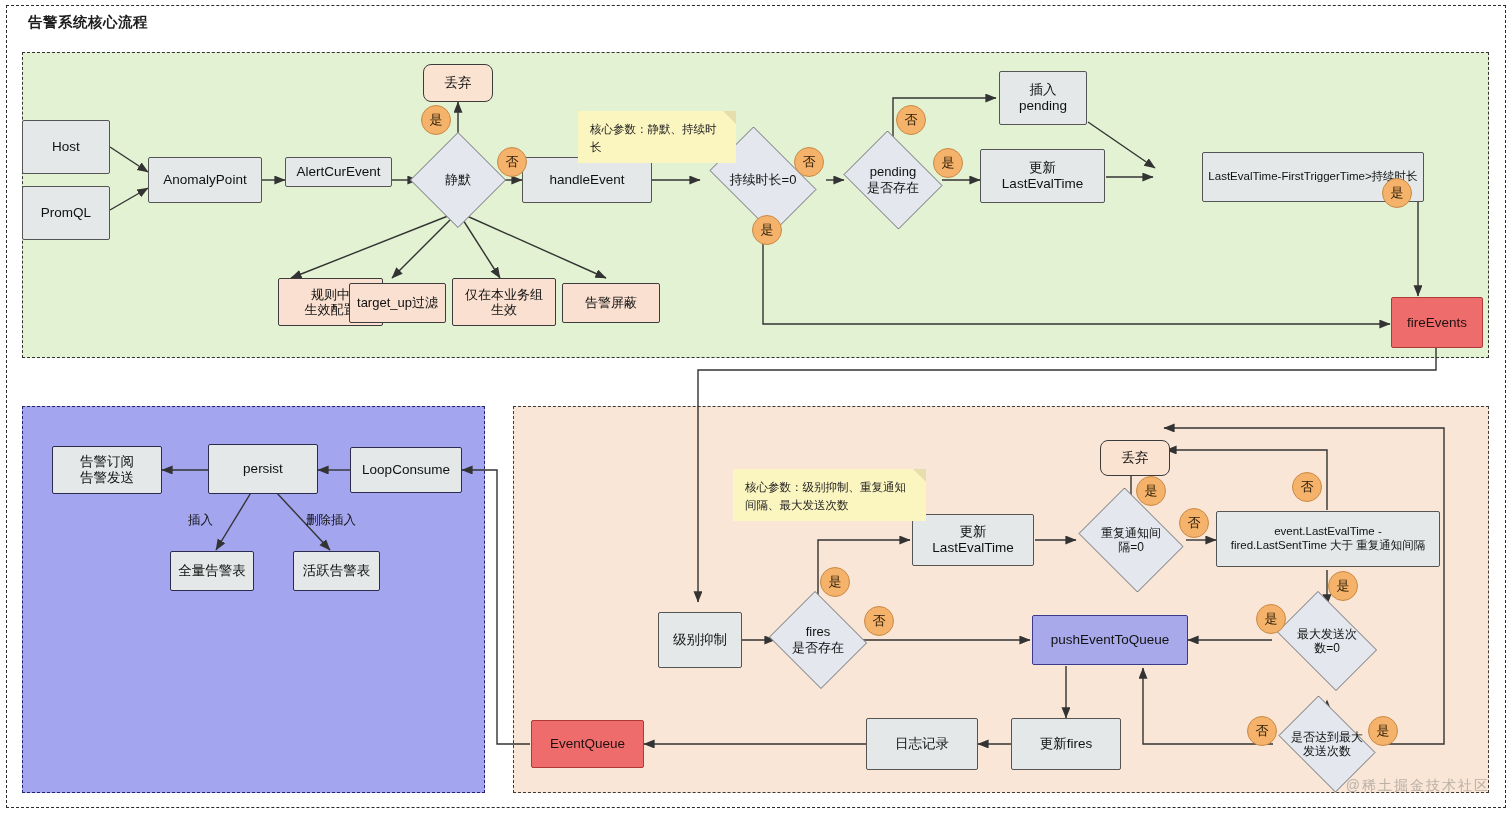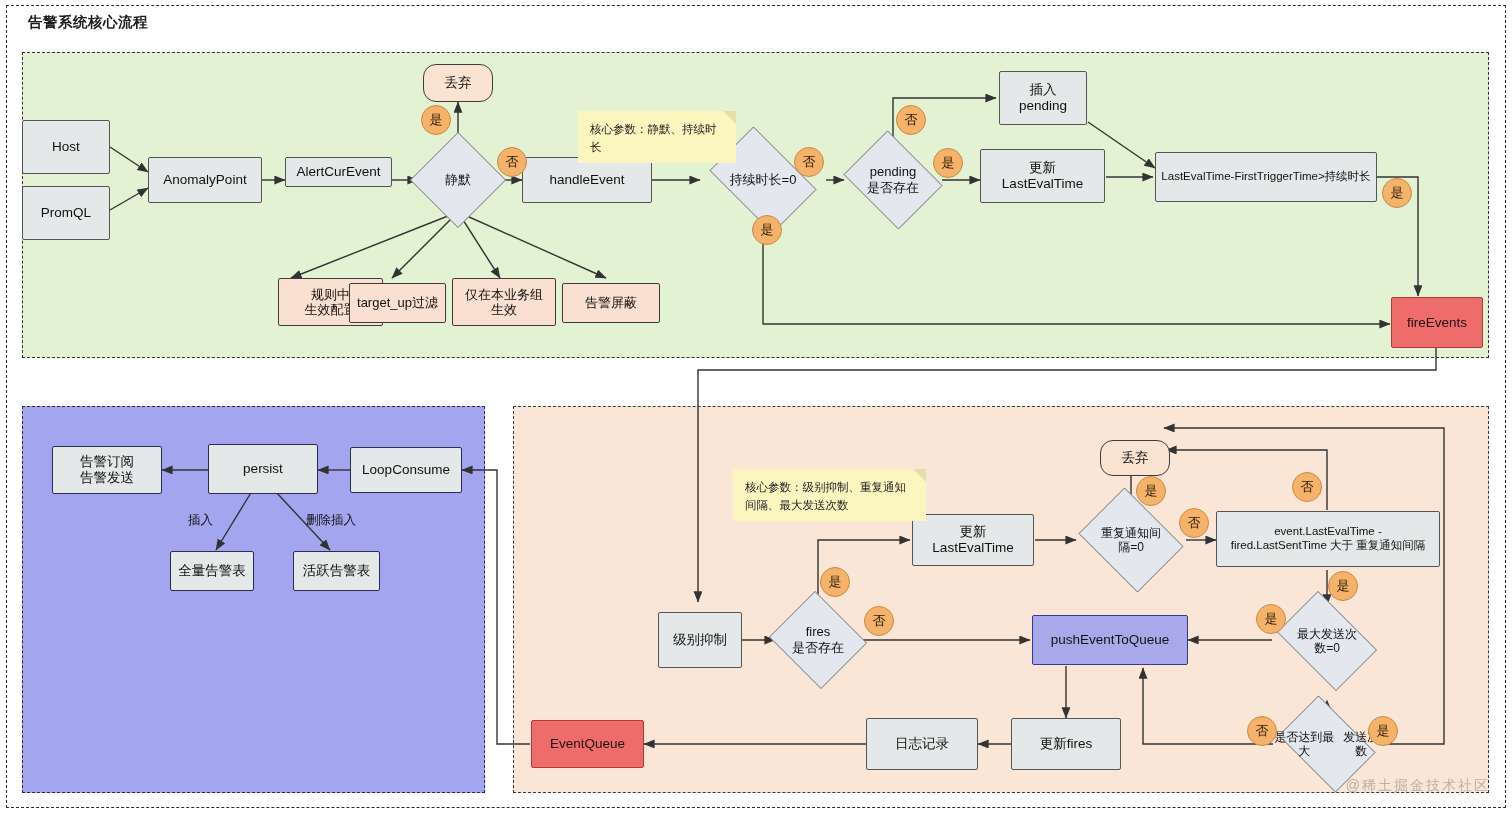--- a/index.html
+++ b/index.html
@@ -79,21 +79,21 @@
   .box.small { font-size: 11.5px; }
   .pink {
     background: #fae0d0;
     border: 1.3px solid #3c3c3c;
     border-radius: 2px;
     font-size: 13px;
   }
   .stadium {
     background: #fbe3d2;
     border: 1.4px solid #3c3c3c;
-    border-radius: 13px;
+    border-radius: 8px;
     font-size: 13.5px;
   }
   .red {
     background: #ef6c6c;
     border: 1.3px solid #b03a3a;
     border-radius: 2px;
     font-size: 13.5px;
     color: #201010;
   }
   .purple {
@@ -343,21 +343,21 @@
   <div class="node box" style="left:999px; top:71px; width:88px; height:54px; flex-direction:column;">
     <span>插入</span>
     <span>pending</span>
   </div>
 
   <div class="node box" style="left:980px; top:149px; width:125px; height:54px; flex-direction:column;">
     <span>更新</span>
     <span>LastEvalTime</span>
   </div>
 
-  <div class="node box small" style="left:1155px; top:152px; width:222px; height:50px;">LastEvalTime-FirstTriggerTime&gt;持续时长</div>
+  <div class="node box small" style="left:1202px; top:152px; width:222px; height:50px;">LastEvalTime-FirstTriggerTime&gt;持续时长</div>
   <div class="badge" style="left:1382px; top:178px;">是</div>
 
   <div class="node red" style="left:1391px; top:297px; width:92px; height:51px;">fireEvents</div>
 
   <div class="node plain" style="left:350px; top:447px; width:112px; height:46px;">LoopConsume</div>
   <div class="node plain" style="left:208px; top:444px; width:110px; height:50px;">persist</div>
   <div class="node plain" style="left:52px; top:446px; width:110px; height:48px; flex-direction:column;">
     <span>告警订阅</span>
     <span>告警发送</span>
   </div>
@@ -417,21 +417,21 @@
   <div class="badge" style="left:1256px; top:604px;">是</div>
 
   <div class="node purple" style="left:1032px; top:615px; width:156px; height:50px;">pushEventToQueue</div>
 
   <div class="node box" style="left:1011px; top:718px; width:110px; height:52px;">更新fires</div>
   <div class="node box" style="left:866px; top:718px; width:112px; height:52px;">日志记录</div>
   <div class="node red" style="left:531px; top:720px; width:113px; height:48px;">EventQueue</div>
 
   <div class="diamond" style="left:1270px; top:704px; width:114px; height:80px;">
     <div class="shape"></div>
-    <div class="dlabel tight" style="flex-direction:row;">
+    <div class="dlabel tight" style="flex-direction:column;">
       <span>是否达到最大</span>
       <span>发送次数</span>
     </div>
   </div>
   <div class="badge" style="left:1247px; top:716px;">否</div>
   <div class="badge" style="left:1368px; top:716px;">是</div>
 
   <div id="watermark">@稀土掘金技术社区</div>
 
 </div>

